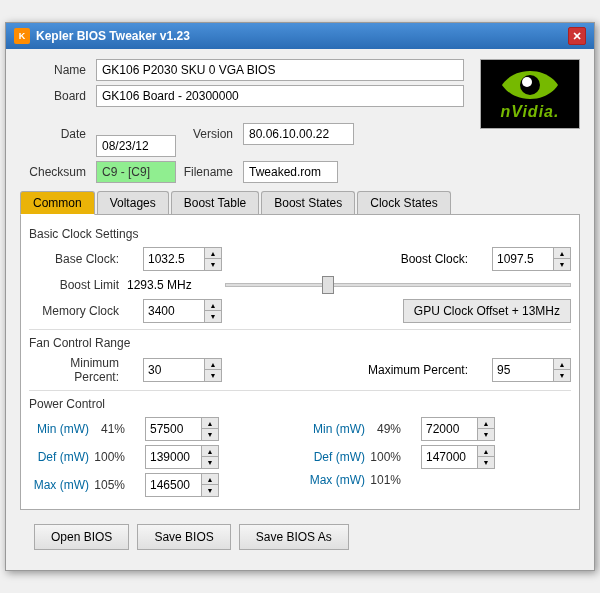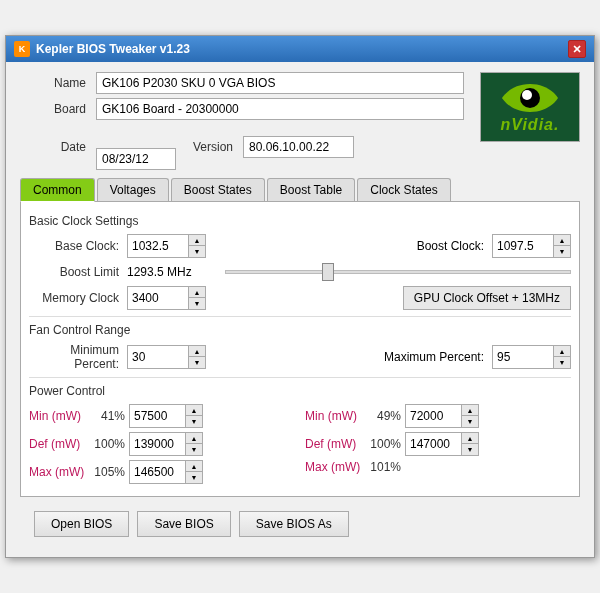--- a/index.html
+++ b/index.html
@@ -77,21 +77,21 @@
       height: 22px;
       display: flex;
       align-items: center;
       font-size: 12px;
       color: #333;
     }
     .nvidia-logo {
       width: 100px;
       height: 70px;
       border: 1px solid #aaa;
-      background: #14532d;
+      background: #000000;
       display: flex;
       align-items: center;
       justify-content: center;
       margin-left: 10px;
       flex-shrink: 0;
     }
     .nvidia-inner {
       display: flex;
       flex-direction: column;
       align-items: center;
@@ -117,21 +117,21 @@
       padding: 4px 12px;
       border: 1px solid #aaa;
       border-bottom: none;
       background: #e0e0e0;
       cursor: pointer;
       margin-right: 2px;
       border-radius: 3px 3px 0 0;
       font-size: 12px;
     }
     .tab.active {
-      background: #84cc16;
+      background: #eab308;
       border-bottom: 1px solid white;
       margin-bottom: -1px;
       z-index: 1;
     }
     .tab-content {
       border: 1px solid #aaa;
       border-top: none;
       padding: 8px;
       background: white;
       margin-bottom: 8px;
@@ -152,20 +152,21 @@
     .settings-label {
       width: 90px;
       text-align: right;
       color: #333;
     }
     .spinbox {
       display: flex;
       align-items: center;
       border: 1px solid #aaa;
       background: #84cc16;
+      margin-left: 16px;
     }
     .spinbox-input {
       width: 60px;
       height: 22px;
       border: none;
       padding: 2px 4px;
       font-size: 12px;
       text-align: left;
       outline: none;
     }
@@ -201,21 +202,22 @@
       margin: 6px 0;
     }
     .power-row {
       display: flex;
       align-items: center;
       margin-bottom: 4px;
       gap: 4px;
     }
     .power-label {
       width: 60px;
-      color: #be185d;
+      text-align: right;
+      color: #0369a1;
     }
     .power-pct {
       width: 32px;
       text-align: right;
       color: #333;
     }
     .spinbox-sm .spinbox-input {
       width: 55px;
     }
     .two-power-cols {
@@ -317,20 +319,30 @@
           <div class="sf-field" style="width:80px;margin-top:24px;">
             <span>08/23/12</span>
           </div>
           <span class="label" style="width:55px;">Version</span>
           <div class="sf-field" style="width:111px;">
             <span>80.06.10.00.22</span>
           </div>
         </div>
 
 
+        <div class="small-fields-row">
+          <span class="label" style="width:70px;">Checksum</span>
+          <div class="field-green" style="width:80px;">
+            <span>C9 - [C9]</span>
+          </div>
+          <span class="label" style="width:55px;">Filename</span>
+          <div class="sf-field" style="width:95px;">
+            <span>Tweaked.rom</span>
+          </div>
+        </div>
       </div>
 
       <div class="nvidia-logo">
         <div class="nvidia-inner">
           <svg class="nvidia-eye" viewBox="0 0 60 36">
 
             <path d="M30,4 C10,4 2,18 2,18 C2,18 10,32 30,32 C50,32 58,18 58,18 C58,18 50,4 30,4 Z" fill="#76b900"></path>
             <circle cx="30" cy="18" r="10" fill="black"></circle>
             <circle cx="27" cy="15" r="5" fill="white"></circle>
           </svg>
@@ -340,24 +352,24 @@
     </div>
 
     <div class="tabs">
       <div class="tab active">
         <span>Common</span>
       </div>
       <div class="tab">
         <span>Voltages</span>
       </div>
       <div class="tab">
+        <span>Boost Table</span>
+      </div>
+      <div class="tab">
         <span>Boost States</span>
-      </div>
-      <div class="tab">
-        <span>Boost Table</span>
       </div>
       <div class="tab">
         <span>Clock States</span>
       </div>
     </div>
 
     <div class="tab-content">
 
       <div class="section-title">Basic Clock Settings</div>
 

